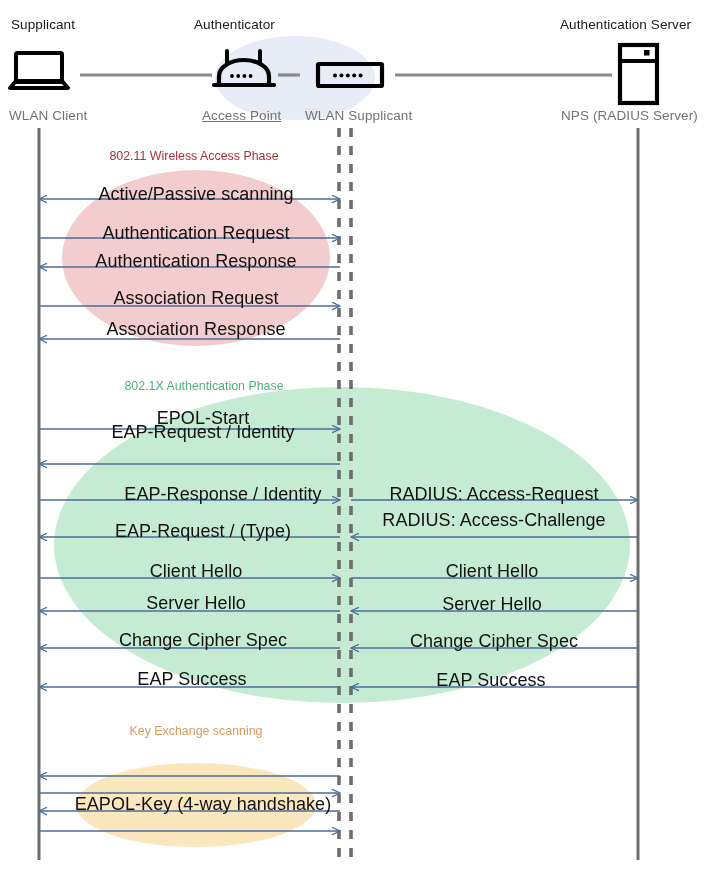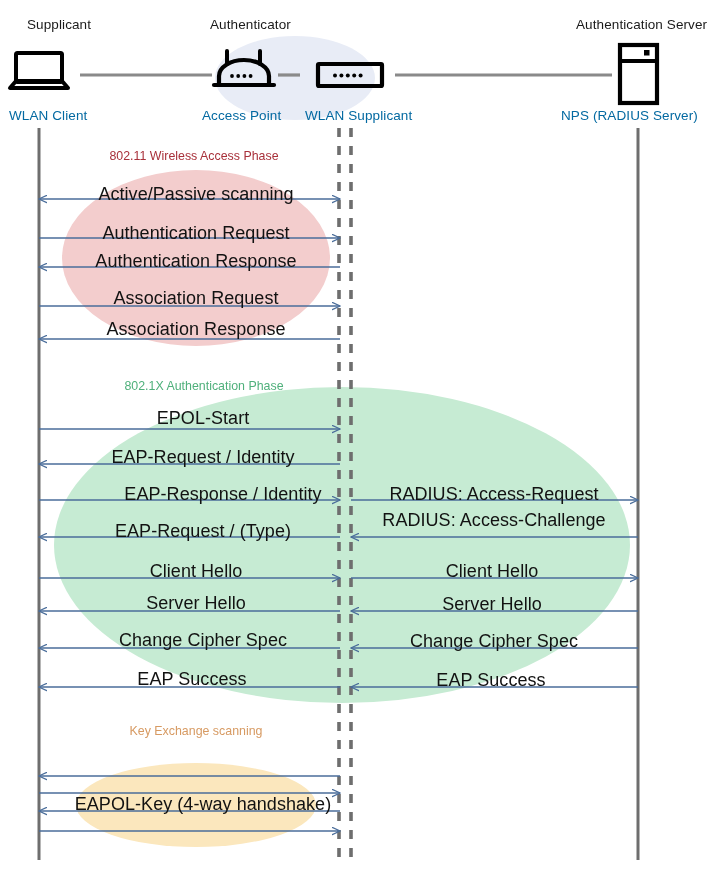--- a/index.html
+++ b/index.html
@@ -11,26 +11,25 @@
   }
   #stage{position:relative;width:713px;height:875px;}
   #stage svg{position:absolute;left:0;top:0;}
 
   .hdr-title{
     position:absolute;
     font-size:13.5px;
     color:#1a1a1a;
     white-space:nowrap;
     letter-spacing:.1px;
-    margin-left:16px;
   }
   .hdr-sub{
     position:absolute;
     font-size:13.5px;
-    color:#0369a1;
+    color:#737373;
     white-space:nowrap;
     letter-spacing:.1px;
   }
   .phase-label{
     position:absolute;
     font-size:12.4px;
     font-weight:400;
     white-space:nowrap;
     text-align:right;
     line-height:19px;
@@ -122,21 +121,21 @@
       <line x1="39" y1="831" x2="340" y2="831" stroke="#4a6d9a" stroke-width="1.5" marker-end="url(#arrEnd)"></line>
     </svg>
 
   <div id="textlayer">
       <div class="msg-label" style="left: 196px; top: 184px;">Active/Passive scanning</div>
       <div class="msg-label" style="left: 196px; top: 223px;">Authentication Request</div>
       <div class="msg-label" style="left: 196px; top: 251px;">Authentication Response</div>
       <div class="msg-label" style="left: 196px; top: 288px;">Association Request</div>
       <div class="msg-label" style="left: 196px; top: 319px;">Association Response</div>
       <div class="msg-label" style="left: 203px; top: 408px;">EPOL-Start</div>
-      <div class="msg-label" style="left: 203px; top: 447px; text-align: right;">EAP-Request / Identity</div>
+      <div class="msg-label" style="left: 203px; top: 422px; text-align: right;">EAP-Request / Identity</div>
       <div class="msg-label" style="left: 203px; top: 484px; margin-left: 20px;">EAP-Response / Identity</div>
       <div class="msg-label" style="left: 203px; top: 521px;">EAP-Request / (Type)</div>
       <div class="msg-label" style="left: 196px; top: 561px;">Client Hello</div>
       <div class="msg-label" style="left: 196px; top: 593px;">Server Hello</div>
       <div class="msg-label" style="left: 203px; top: 630px;">Change Cipher Spec</div>
       <div class="msg-label" style="left: 192px; top: 669px;">EAP Success</div>
       <div class="msg-label" style="left: 494px; top: 484px;">RADIUS: Access-Request</div>
       <div class="msg-label" style="left: 494px; top: 510px;">RADIUS: Access-Challenge</div>
       <div class="msg-label" style="left: 492px; top: 561px;">Client Hello</div>
       <div class="msg-label" style="left: 492px; top: 594px;">Server Hello</div>
@@ -148,19 +147,19 @@
       </div>
       <div class="phase-label" style="left: 204px; top: 377px; color: rgb(79, 176, 123); transform: translateX(-50%);">
         <div>802.1X Authentication Phase</div>
       </div>
       <div class="phase-label" style="left: 196px; top: 722px; color: rgb(215, 154, 98); transform: translateX(-50%);">
         <div>Key Exchange scanning</div>
       </div>
       <div class="hdr-title" style="top: 17px; left: 11px;">Supplicant</div>
       <div class="hdr-sub" style="top: 108px; left: 9px;">WLAN Client</div>
       <div class="hdr-title" style="top: 17px; left: 194px;">Authenticator</div>
-      <div class="hdr-sub" style="top: 108px; left: 202px;">Access Point</div>
+      <div class="hdr-sub" style="top: 108px; left: 202px; text-decoration: underline;">Access Point</div>
       <div class="hdr-sub" style="top: 108px; left: 305px;">WLAN Supplicant</div>
       <div class="hdr-title" style="top: 17px; left: 560px;">Authentication Server</div>
       <div class="hdr-sub" style="top: 108px; left: 561px;">NPS (RADIUS Server)</div>
     </div>
 
 </div>
 
 </body></html>

